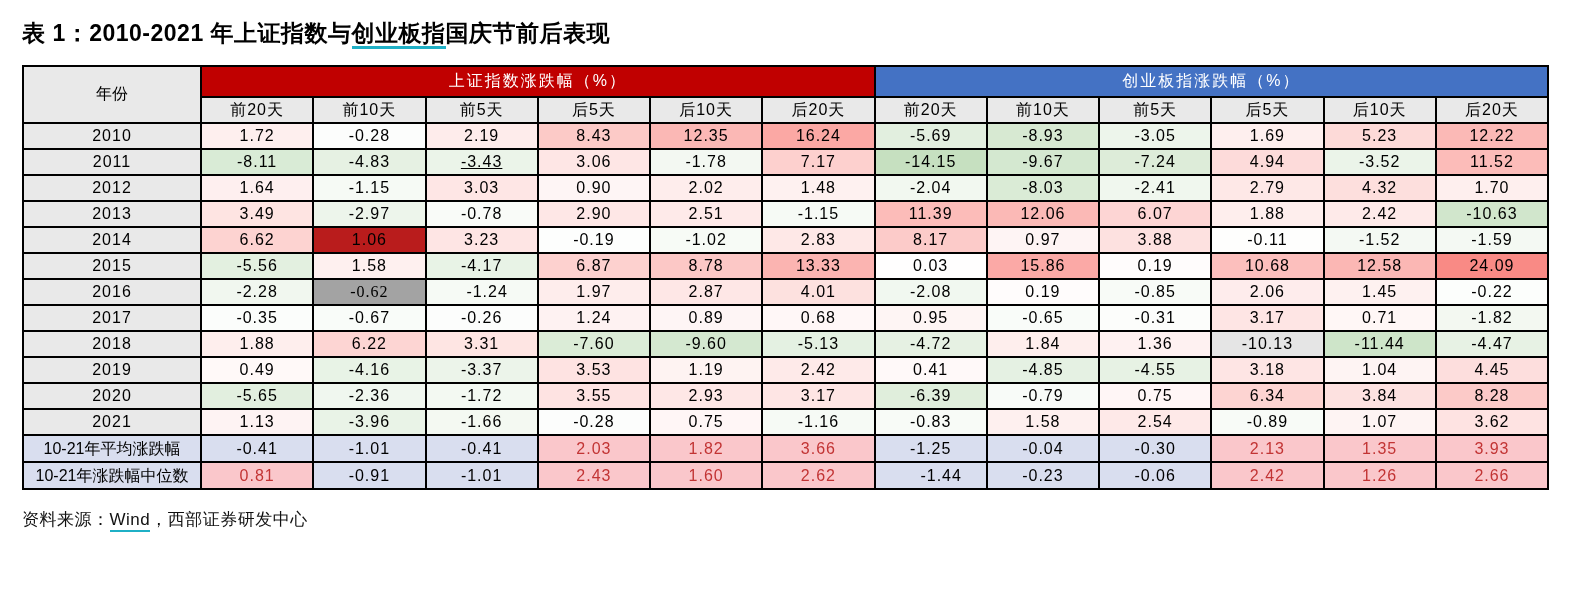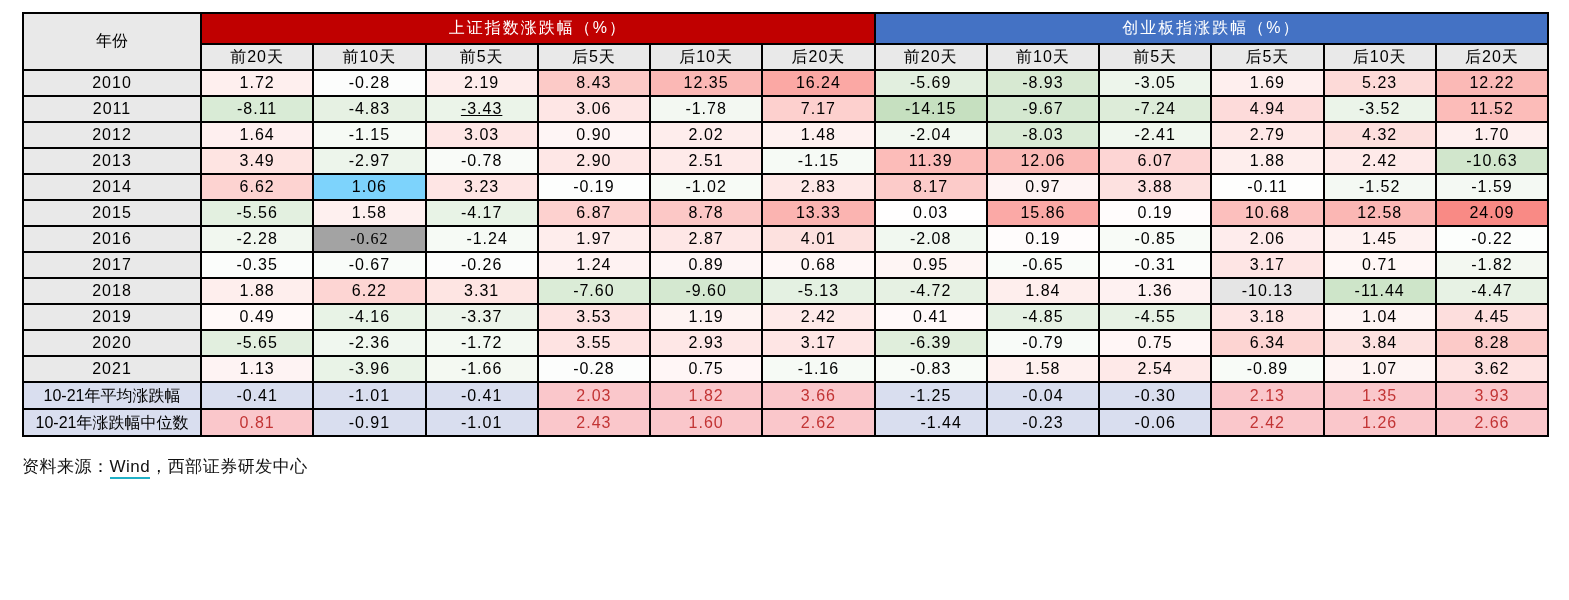--- a/index.html
+++ b/index.html
@@ -77,20 +77,23 @@
     border-bottom: 2px solid #1FB0C6;
     padding-bottom: 1px;
     cursor: pointer;
   }
 </style>
 </head>
 <body>
 
 <div class="page">
 
+  <div class="title">
+    <span>表 1：2010-2021 年上证指数与</span><span class="u-link">创业板指</span><span>国庆节前后表现</span>
+  </div>
 
   <table class="perf">
     <colgroup>
         <col style="width: 178px;">
         <col style="width: 112.25px;">
         <col style="width: 112.25px;">
         <col style="width: 112.25px;">
         <col style="width: 112.25px;">
         <col style="width: 112.25px;">
         <col style="width: 112.25px;">
@@ -179,21 +182,21 @@
           <td style="background: rgb(252, 188, 185);">11.39</td>
           <td style="background: rgb(251, 185, 182);">12.06</td>
           <td style="background: rgb(253, 213, 212);">6.07</td>
           <td style="background: rgb(254, 238, 237);">1.88</td>
           <td style="background: rgb(254, 234, 233);">2.42</td>
           <td style="background: rgb(209, 230, 204);">-10.63</td>
         </tr>
         <tr>
           <td class="year-cell">2014</td>
           <td style="background: rgb(253, 211, 209);">6.62</td>
-          <td style="background: #7dd3fc;">1.06</td>
+          <td style="background: #b91c1c;">1.06</td>
           <td style="background: rgb(254, 229, 228);">3.23</td>
           <td style="background: rgb(253, 254, 253);">-0.19</td>
           <td style="background: rgb(247, 251, 246);">-1.02</td>
           <td style="background: rgb(254, 232, 231);">2.83</td>
           <td style="background: rgb(252, 203, 201);">8.17</td>
           <td style="background: rgb(254, 244, 244);">0.97</td>
           <td style="background: rgb(253, 225, 224);">3.88</td>
           <td style="background: rgb(254, 254, 253);">-0.11</td>
           <td style="background: rgb(244, 249, 243);">-1.52</td>
           <td style="background: rgb(244, 249, 243);">-1.59</td>

